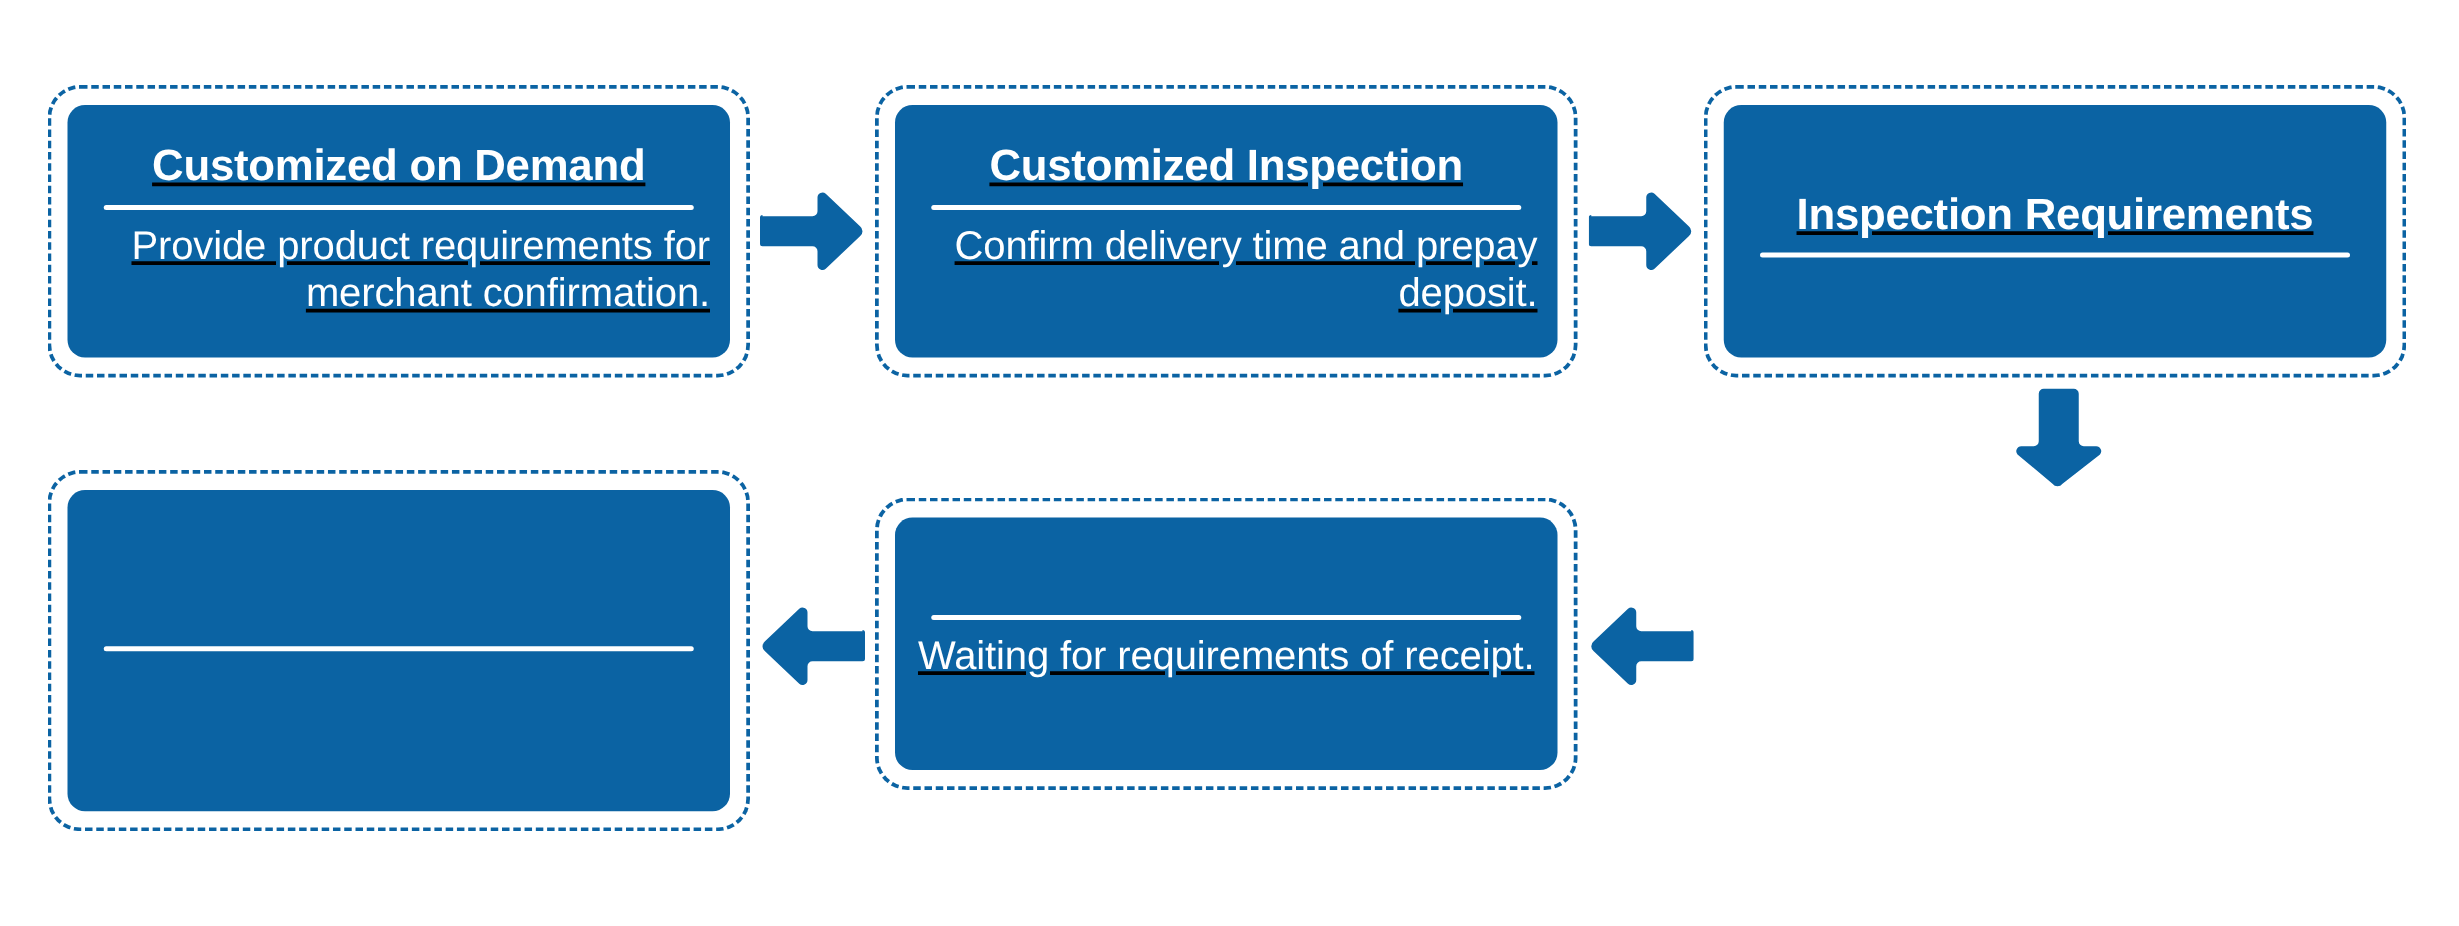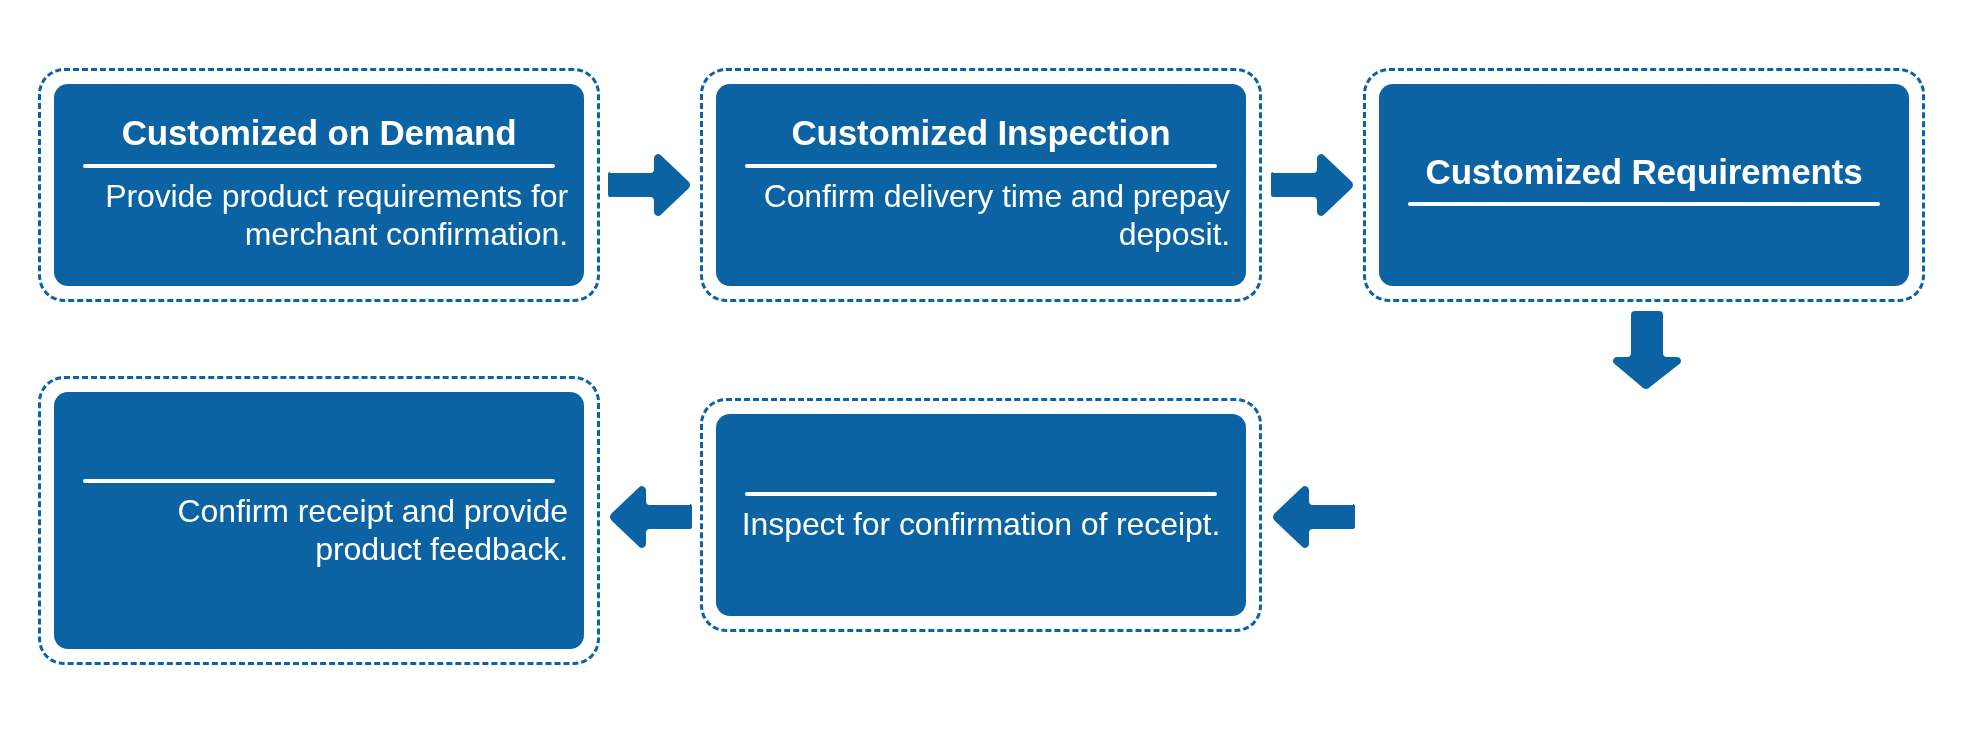--- a/index.html
+++ b/index.html
@@ -23,20 +23,21 @@
   }
 
   
   .node {
     position: absolute;
     box-sizing: border-box;
     border: 3px dashed #0B63A3;
     border-radius: 26px;
     padding: 13px;
     background: #ffffff;
+    text-decoration: underline;
   }
   .node-card {
     box-sizing: border-box;
     width: 100%;
     height: 100%;
     background: #0B63A3;
     border-radius: 14px;
     display: flex;
     flex-direction: column;
     align-items: center;
@@ -119,51 +120,50 @@
   </div>
 
   <div class="arrow" id="arrow-1">
     <svg width="84" height="70" viewBox="0 0 84 70" aria-hidden="true">
       <path d="M2 23 h40 a4 4 0 0 0 4 -4 v-11 a4 4 0 0 1 6.6 -3 L80 31 a5 5 0 0 1 0 8 L52.6 65 a4 4 0 0 1 -6.6 -3 v-11 a4 4 0 0 0 -4 -4 h-40 a2 2 0 0 1 -2 -2 v-21 a2 2 0 0 1 2 -2 z" fill="#0B63A3"></path>
     </svg>
   </div>
 
   <div class="node" id="node-2">
     <div class="node-card">
-      <div class="node-title">Customized Requirements</div>
+      <div class="node-title">Inspection Requirements</div>
       <div class="node-divider"></div>
     </div>
   </div>
 
   <div class="arrow" id="arrow-2">
     <svg width="70" height="82" viewBox="0 0 70 82" aria-hidden="true">
       <path d="M23 2 h24 a4 4 0 0 1 4 4 v38 a4 4 0 0 0 4 4 h10 a4 4 0 0 1 3 6.6 L38 78 a5 5 0 0 1 -8 0 L2 54.6 a4 4 0 0 1 3 -6.6 h10 a4 4 0 0 0 4 -4 v-38 a4 4 0 0 1 4 -4 z" fill="#0B63A3"></path>
     </svg>
   </div>
 
 
   <div class="arrow" id="arrow-3">
     <svg width="84" height="70" viewBox="0 0 84 70" aria-hidden="true">
       <path d="M82 23 h-40 a4 4 0 0 1 -4 -4 v-11 a4 4 0 0 0 -6.6 -3 L4 31 a5 5 0 0 0 0 8 l27.4 26 a4 4 0 0 0 6.6 -3 v-11 a4 4 0 0 1 4 -4 h40 a2 2 0 0 0 2 -2 v-21 a2 2 0 0 0 -2 -2 z" fill="#0B63A3"></path>
     </svg>
   </div>
 
   <div class="node" id="node-4">
     <div class="node-card">
       <div class="node-divider"></div>
-      <div class="node-desc">Inspect for confirmation of receipt.</div>
+      <div class="node-desc">Waiting for requirements of receipt.</div>
     </div>
   </div>
 
   <div class="arrow" id="arrow-4">
     <svg width="84" height="70" viewBox="0 0 84 70" aria-hidden="true">
       <path d="M82 23 h-40 a4 4 0 0 1 -4 -4 v-11 a4 4 0 0 0 -6.6 -3 L4 31 a5 5 0 0 0 0 8 l27.4 26 a4 4 0 0 0 6.6 -3 v-11 a4 4 0 0 1 4 -4 h40 a2 2 0 0 0 2 -2 v-21 a2 2 0 0 0 -2 -2 z" fill="#0B63A3"></path>
     </svg>
   </div>
 
   <div class="node" id="node-5">
     <div class="node-card">
       <div class="node-divider"></div>
-      <div class="node-desc">Confirm receipt and provide product feedback.</div>
     </div>
   </div>
 
 </div>
 
 </body></html>

